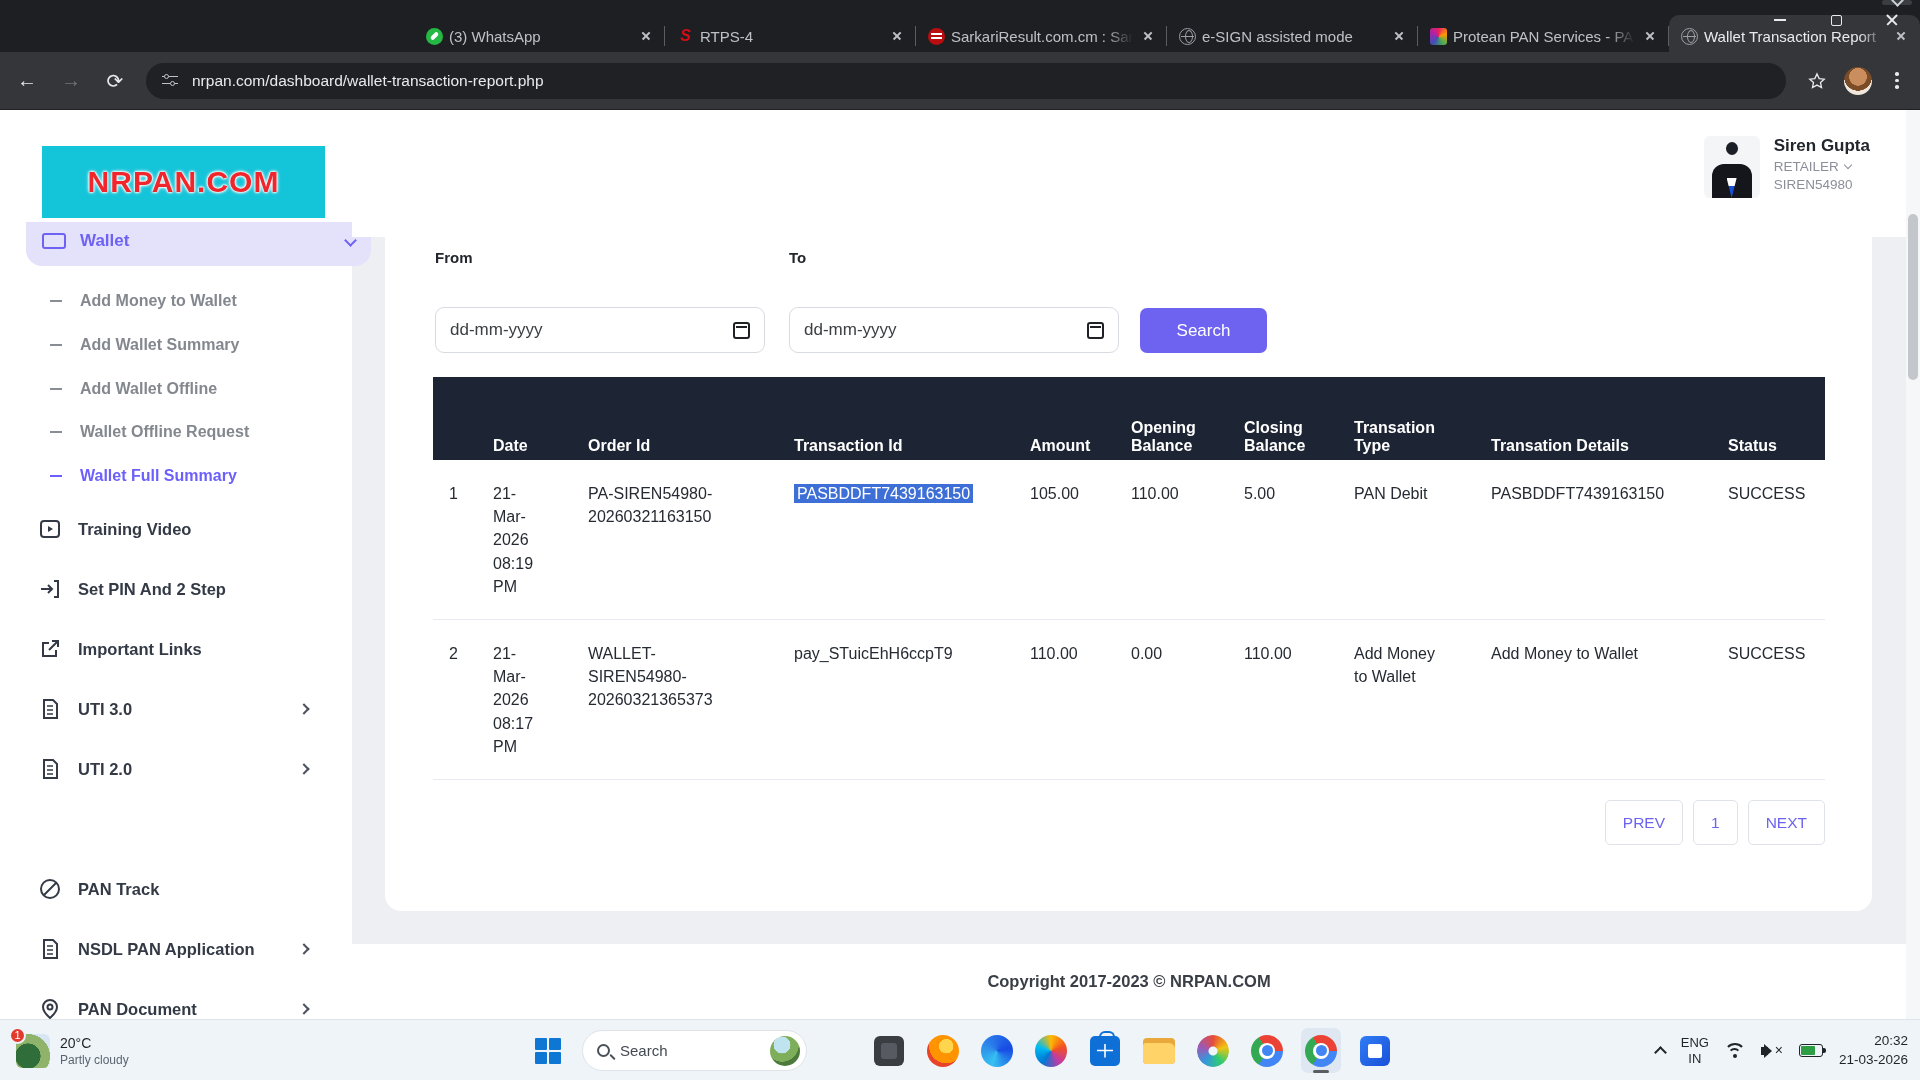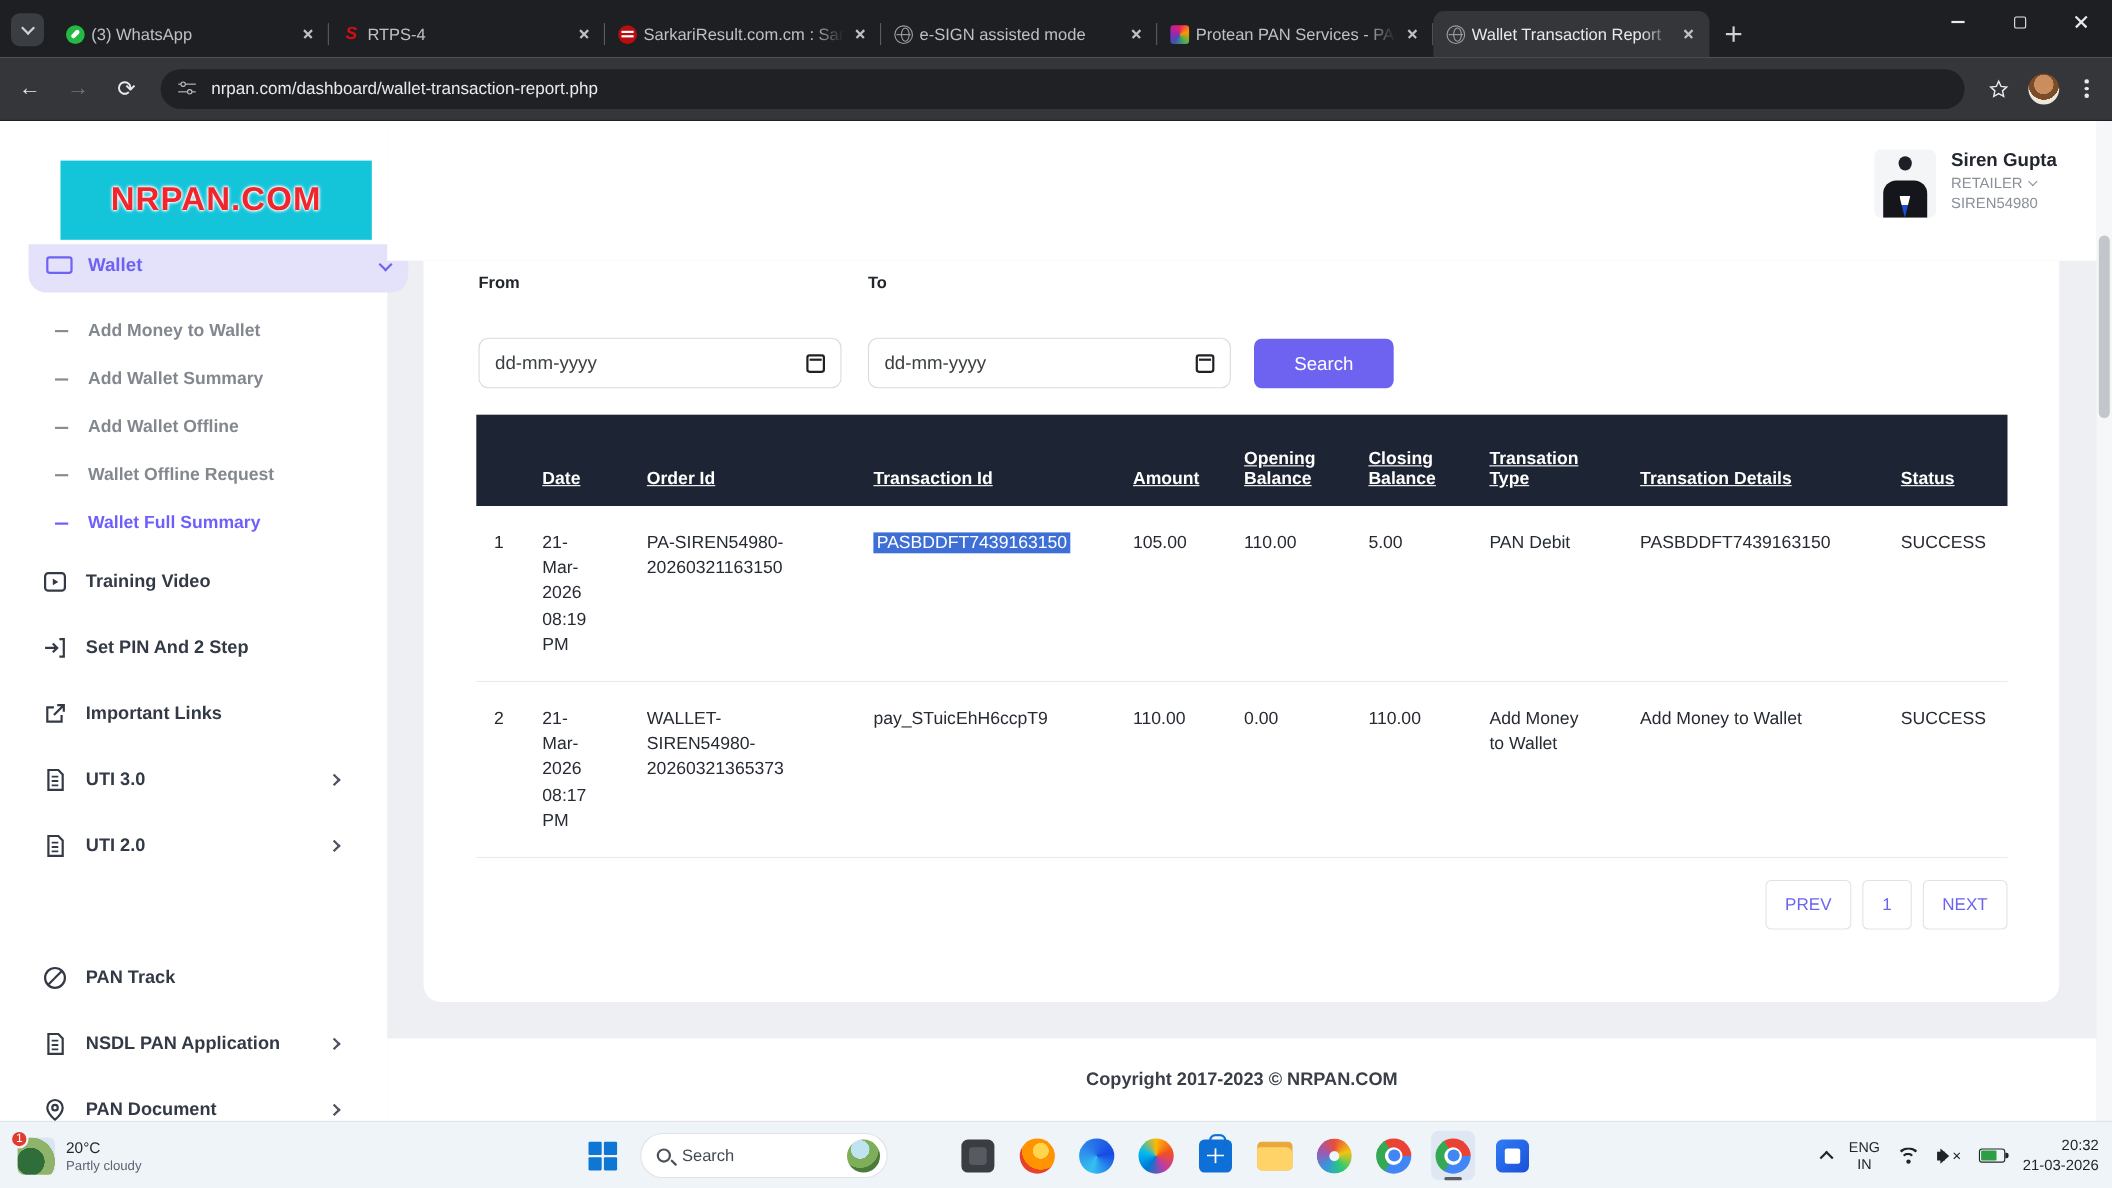--- a/index.html
+++ b/index.html
@@ -2,21 +2,21 @@
 <html><head>
 <meta charset="utf-8">
 <style>
   * { margin:0; padding:0; box-sizing:border-box; }
   html,body { width:1920px; height:1080px; overflow:hidden; background:#000;
     font-family:"Liberation Sans", sans-serif; }
   .stage { position:relative; width:1920px; height:1080px; overflow:hidden; background:#edeff2; }
 
   
   .tabstrip { position:absolute; top:0; left:0; right:0; height:52px; background:#1e1f22;
-    display:flex; align-items:flex-end; }
+    display:flex; align-items:flex-end;flex-direction:column; }
   .tabsearch { width:30px; height:30px; border-radius:8px; background:#3a3d41; margin:0 8px 10px 10px;
     display:flex; align-items:center; justify-content:center; }
   .chev-down { width:9px; height:9px; border-right:2px solid #cfd2d6; border-bottom:2px solid #cfd2d6;
     transform:rotate(45deg); margin-top:-4px; }
   .tabs { display:flex; height:42px; align-items:center; }
   .tab { width:251px; height:42px; display:flex; align-items:center; padding:0 10px 0 12px;
     color:#bdc1c6; font-size:15px; position:relative; }
   .tab .title { flex:1; white-space:nowrap; overflow:hidden; margin:0 6px;
     -webkit-mask-image:linear-gradient(90deg,#000 85%,transparent); mask-image:linear-gradient(90deg,#000 85%,transparent); }
   .tab.active { background:#35363a; border-radius:10px 10px 0 0; color:#e8eaed; }
@@ -74,21 +74,21 @@
   
   .page { position:absolute; top:110px; left:0; right:0; bottom:61px; background:#edeff2; overflow:hidden; }
 
   
   .scrollbar { position:absolute; right:0; top:0; bottom:0; width:14px; background:#f6f7f8; }
   .scrollthumb { position:absolute; left:2px; top:104px; width:10px; height:166px; background:#c3c7cb; border-radius:6px; }
 
   
   .sidebar { position:absolute; left:0; top:0; bottom:0; width:352px; background:#fff; }
   .logo { position:absolute; left:42px; top:36px; width:283px; height:72px; background:#14c4d9;
-    display:flex; align-items:center; justify-content:center;margin-left:13px; }
+    display:flex; align-items:center; justify-content:center; }
   .logo span { color:#f0262c; font-size:30px; font-weight:bold; letter-spacing:1px;
     text-shadow:0 0 2px #fff,0 0 2px #fff,0 0 3px #fff,0 0 4px #fff; }
   .wallet-pill { position:absolute; left:26px; top:112px; width:345px; height:44px; background:#e4e1fb;
     border-radius:0 0 16px 16px; display:flex; align-items:center; overflow:hidden; }
   .wallet-pill .txt { color:#6e62f3; font-weight:bold; font-size:17px; margin-top:-6px; }
   .walleticon { width:24px; height:16px; border:2.5px solid #6e62f3; border-radius:3px; margin:-6px 14px 0 16px; }
   .pill-chev { width:9px; height:9px; border-right:2px solid #6e62f3; border-bottom:2px solid #6e62f3;
     transform:rotate(45deg); margin:-8px 16px 0 auto; }
   .subitem { position:absolute; left:0; width:352px; height:26px; display:flex; align-items:center; }
   .dash { width:12px; height:2.5px; background:#888c93; margin:0 18px 0 50px; flex:none; }
@@ -128,21 +128,21 @@
   .di1 { left:50px; } .di2 { left:404px; }
   .calicon { width:17px; height:17px; border:2px solid #202124; border-radius:3px; position:relative; flex:none; }
   .calicon::before { content:""; position:absolute; left:1px; right:1px; top:2.5px; height:2px; background:#202124; }
   .searchbtn { position:absolute; left:755px; top:71px; width:127px; height:45px; background:#6e63f1; color:#fff;
     border:none; border-radius:7px; font-size:17px; font-family:"Liberation Sans",sans-serif; }
 
   
   .ttable { position:absolute; left:48px; top:140px; width:1392px; }
   .thead { display:flex; background:#1d2433; color:#fff; font-weight:bold; font-size:16px;
     min-height:83px; align-items:flex-end; }
-  .thead .cell { padding-bottom:15px;text-decoration:underline; }
+  .thead .cell { padding-bottom:5px; }
   .trow { display:flex; border-bottom:1px solid #e7eaee; font-size:16px; color:#262b33; min-height:160px;
     align-items:flex-start; }
   .trow .cell { padding-top:22px; white-space:pre-line; line-height:1.45; }
   .cell { padding-left:16px; padding-right:8px; flex:none; }
   .c0{width:44px;} .c1{width:95px;} .c2{width:206px;} .c3{width:236px;} .c4{width:101px;}
   .c5{width:113px;} .c6{width:110px;} .c7{width:137px;} .c8{width:237px;} .c9{width:113px;}
   .selected { background:#3e6fd6; color:#fff; padding:1px 3px; }
 
   
   .pager { position:absolute; right:47px; top:563px; display:flex; gap:10px; }

